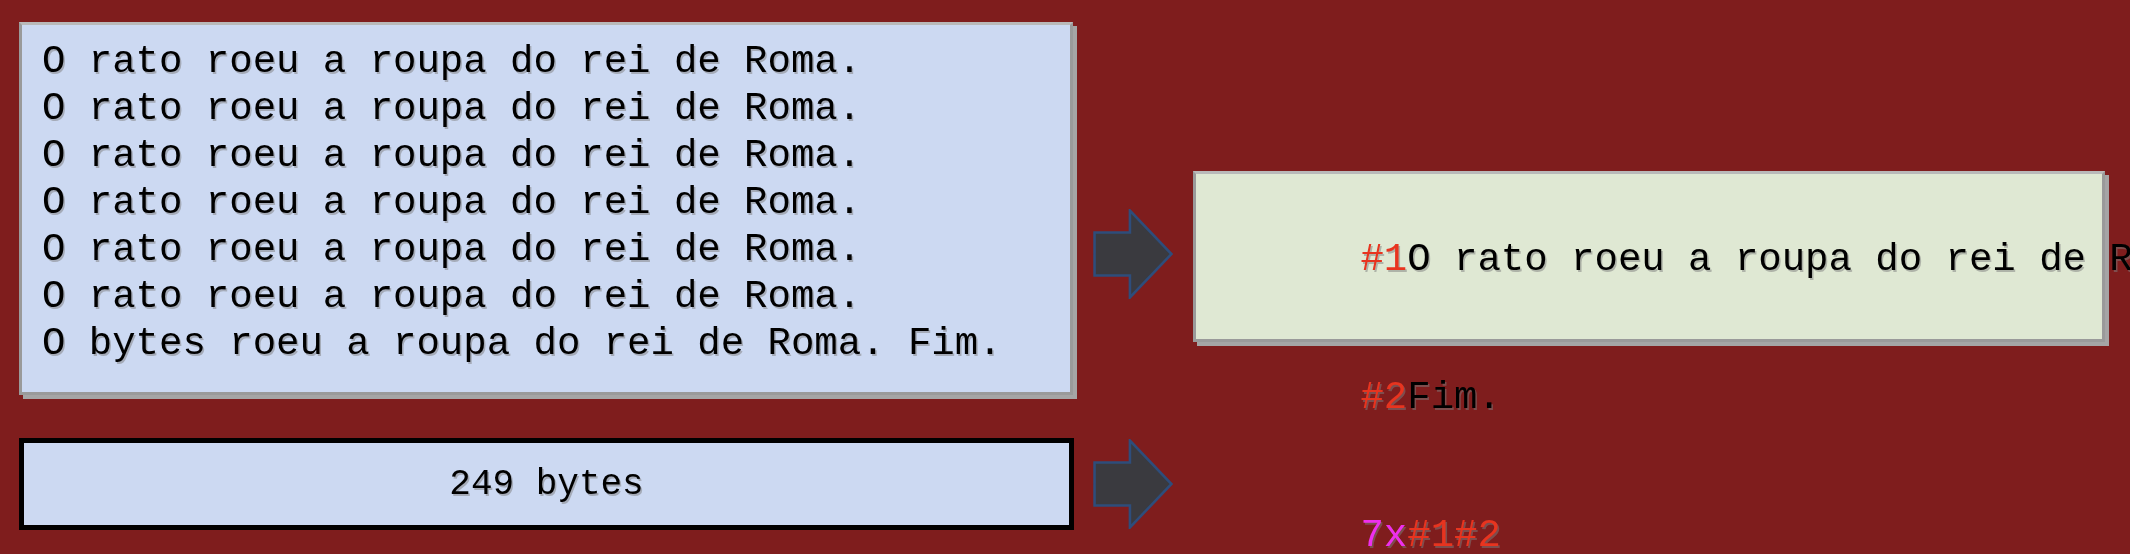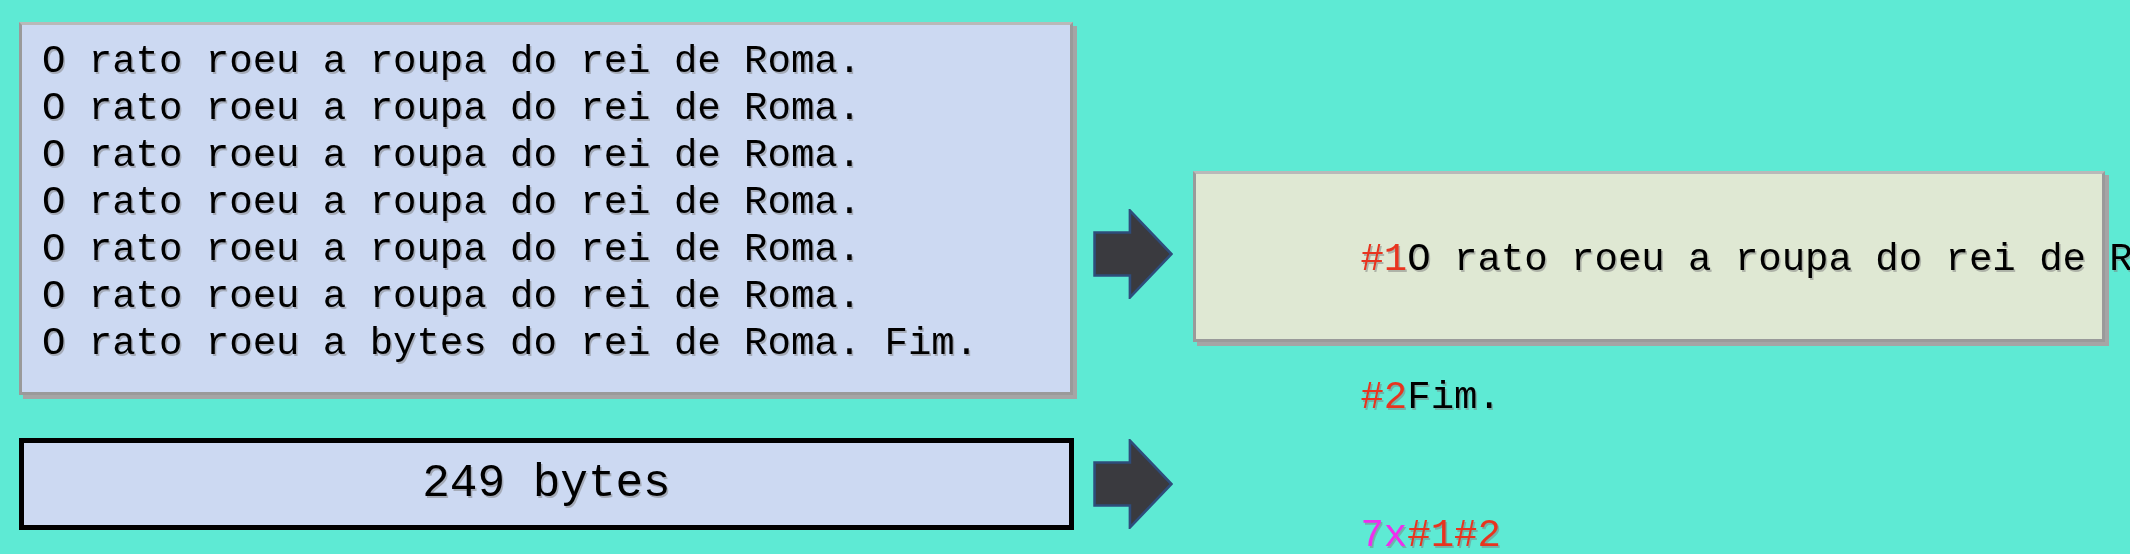--- a/index.html
+++ b/index.html
@@ -4,21 +4,21 @@
 <style>
   html, body {
     margin: 0;
     padding: 0;
     background: #000000;
   }
   .stage {
     position: relative;
     width: 2130px;
     height: 554px;
-    background: #5eead4;
+    background: #7f1d1d;
     overflow: hidden;
     font-family: "Liberation Mono", "DejaVu Sans Mono", monospace;
   }
   .mono-text {
     color: #000000;
     text-shadow: 1.5px 1.5px 0 rgba(125,125,125,0.5);
     white-space: pre;
   }
   
   .source-box {
@@ -72,21 +72,21 @@
     height: 92px;
     background: #ccd9f2;
   }
   .size-box.green {
     left: 1193px;
     top: 437px;
     width: 332px;
     height: 93px;
     background: #dfe8d3;
   }
-  .size-box.blue .size-label { font-size: 46px; }
+  .size-box.blue .size-label { font-size: 36px; }
   .size-box.green .size-label { font-size: 50px; }
   
   .arrow {
     position: absolute;
     width: 80px;
     height: 90px;
   }
   .arrow.arrow-top { left: 1093px; top: 209px; }
   .arrow.arrow-bottom { left: 1093px; top: 439px; }
   .arrow svg { display: block; width: 100%; height: 100%; }
@@ -102,21 +102,21 @@
 
 <div class="stage">
 
   <div class="source-box">
     <div class="line mono-text">O rato roeu a roupa do rei de Roma.</div>
     <div class="line mono-text">O rato roeu a roupa do rei de Roma.</div>
     <div class="line mono-text">O rato roeu a roupa do rei de Roma.</div>
     <div class="line mono-text">O rato roeu a roupa do rei de Roma.</div>
     <div class="line mono-text">O rato roeu a roupa do rei de Roma.</div>
     <div class="line mono-text">O rato roeu a roupa do rei de Roma.</div>
-    <div class="line mono-text">O rato roeu a bytes do rei de Roma. Fim.</div>
+    <div class="line mono-text">O bytes roeu a roupa do rei de Roma. Fim.</div>
   </div>
 
   <div class="arrow arrow-top">
     <svg viewBox="0 0 78 88" preserveAspectRatio="none" aria-hidden="true">
       <polygon points="1.5,23 36,23 36,1.5 76.5,44 36,86.5 36,65 1.5,65"></polygon>
     </svg>
   </div>
 
   <div class="encoded-box">
     <div class="line mono-text">

